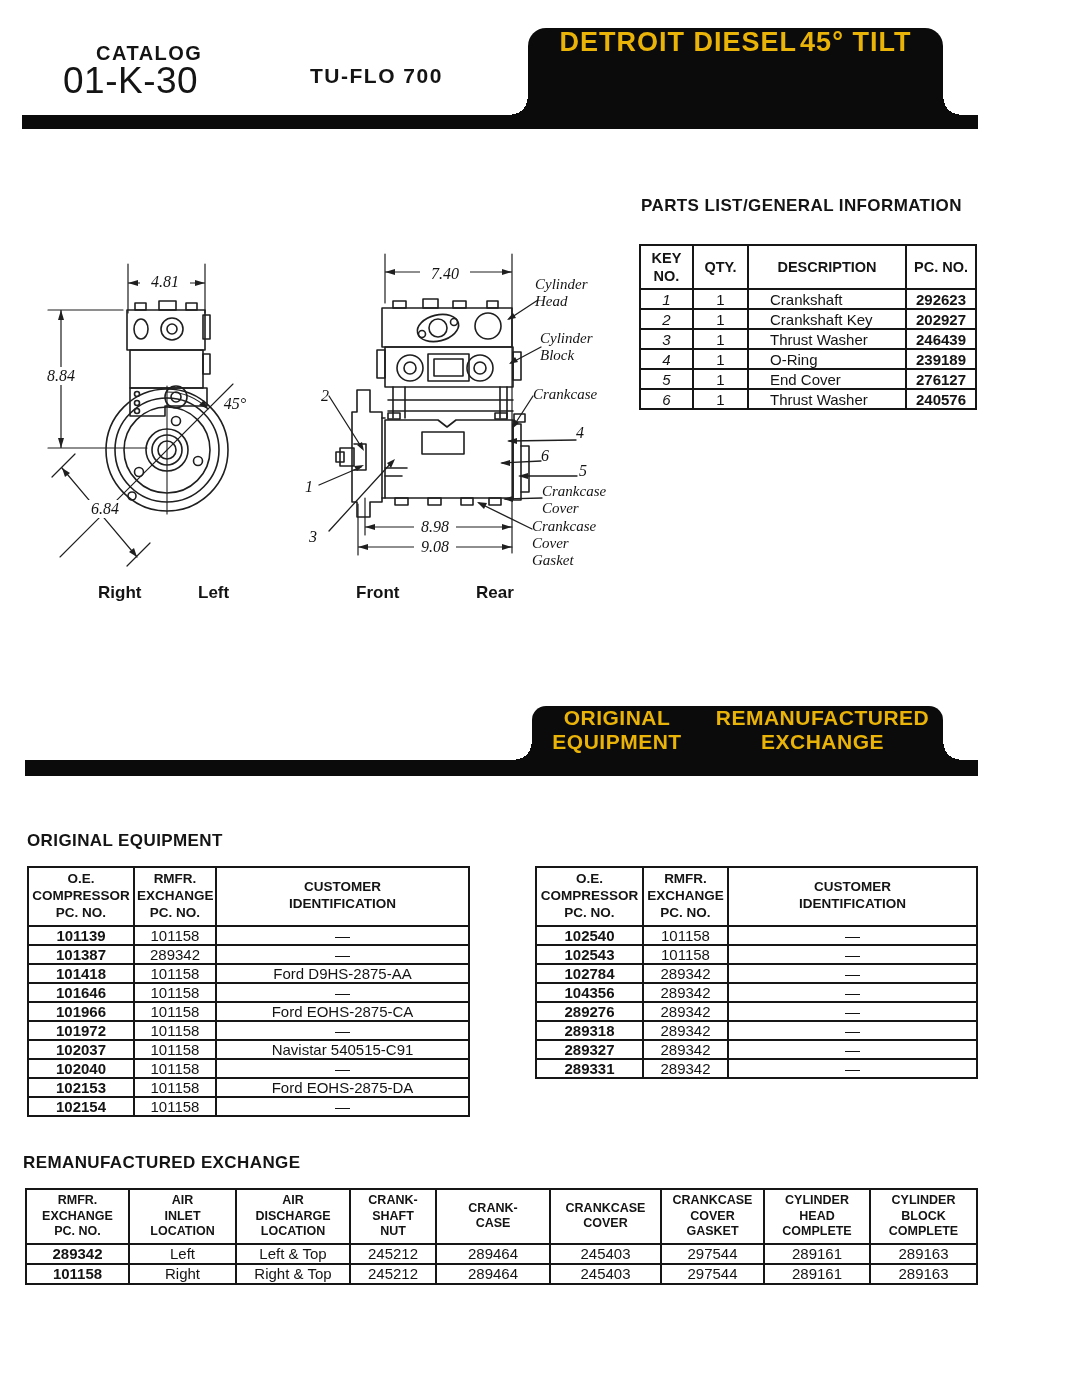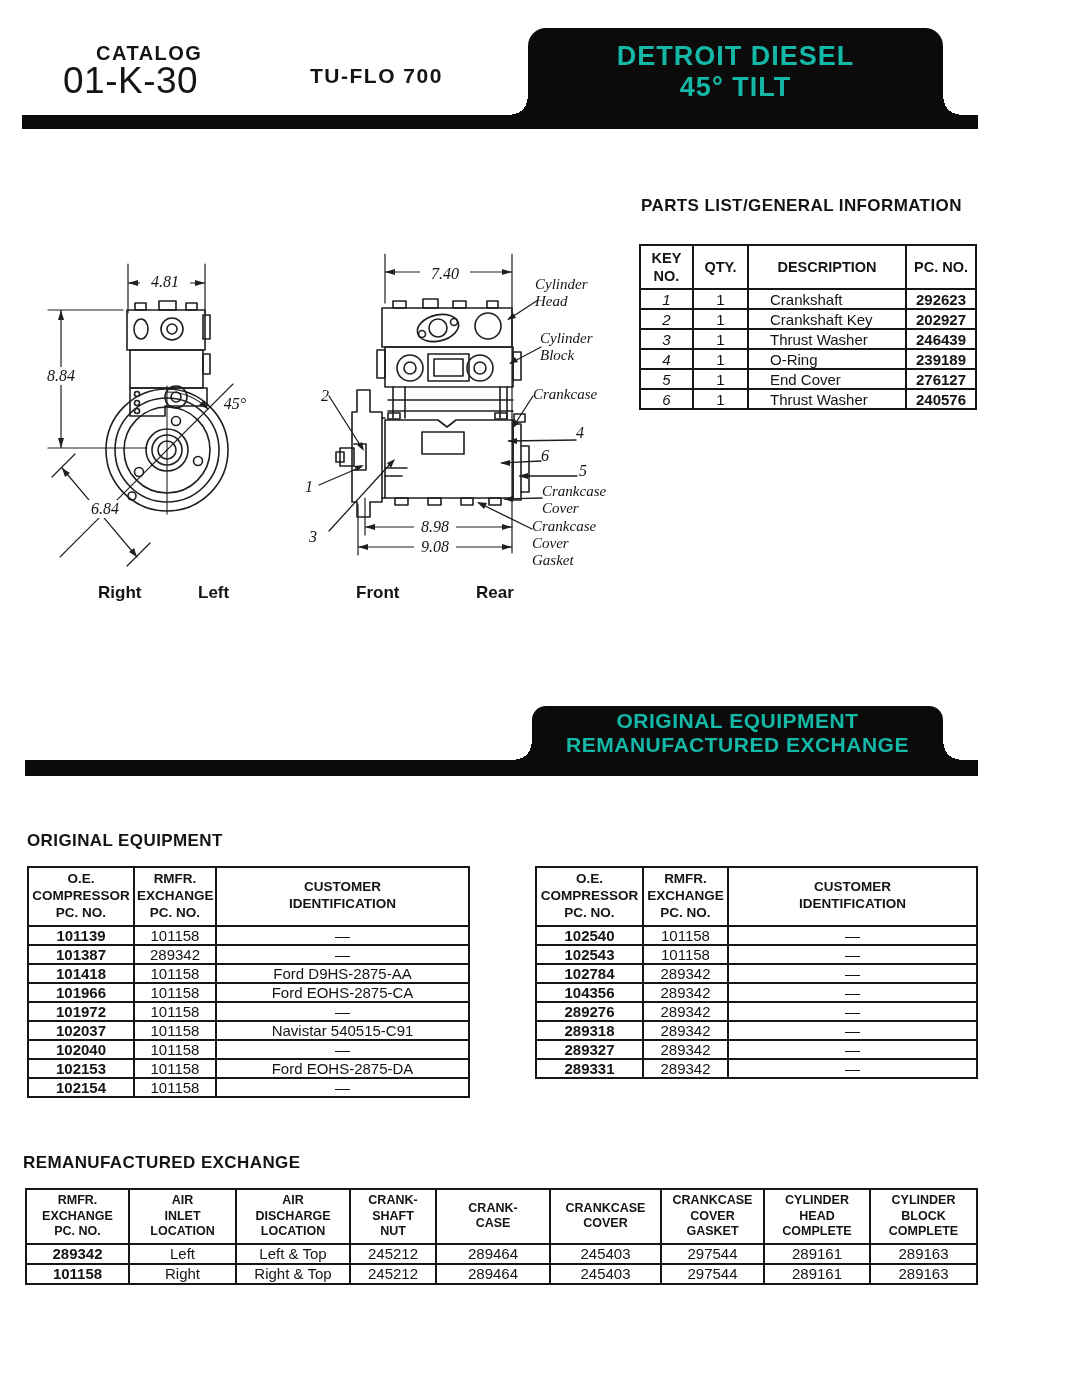--- a/index.html
+++ b/index.html
@@ -8,22 +8,22 @@
     background:#ffffff; color:#141414; overflow:hidden;
     font-family:"Liberation Sans", sans-serif;
   }
   .abs { position:absolute; }
 
   
   .hdr-catalog-label { left:96px; top:42px; font-size:20px; font-weight:700; letter-spacing:1.5px; }
   .hdr-catalog-number { left:63px; top:60px; font-size:37px; font-weight:400; letter-spacing:0.5px; }
   .hdr-model { left:310px; top:64px; font-size:21px; font-weight:700; letter-spacing:1.5px; }
   .black-tab {
-    background:#0b0b0b; color:#14b8a6; text-align:center;
-    display:flex; flex-direction:column; justify-content:center;
+    background:#0b0b0b; color:#eab308; text-align:center;
+    display:flex; flex-direction:row; justify-content:center;
     border-radius:18px 18px 0 0;
   }
   .hdr-tab { left:528px; top:28px; width:415px; height:87px; gap:3px; }
   .hdr-tab .tab-line { font-size:27px; font-weight:700; letter-spacing:1px; line-height:1.05; }
   .fillet-l { position:absolute; left:-16px; bottom:0; width:16px; height:16px;
     background:radial-gradient(circle 16px at 0 0, rgba(0,0,0,0) 0 15px, #0b0b0b 15px); }
   .fillet-r { position:absolute; right:-16px; bottom:0; width:16px; height:16px;
     background:radial-gradient(circle 16px at 100% 0, rgba(0,0,0,0) 0 15px, #0b0b0b 15px); }
   .hdr-bar { left:22px; top:115px; width:956px; height:14px; background:#0b0b0b; }
 
@@ -347,20 +347,25 @@
           <td>101387</td>
           <td>289342</td>
           <td>—</td>
         </tr>
         <tr>
           <td>101418</td>
           <td>101158</td>
           <td>Ford D9HS-2875-AA</td>
         </tr>
         <tr>
+          <td>101646</td>
+          <td>101158</td>
+          <td>—</td>
+        </tr>
+        <tr>
           <td>101966</td>
           <td>101158</td>
           <td>Ford EOHS-2875-CA</td>
         </tr>
         <tr>
           <td>101972</td>
           <td>101158</td>
           <td>—</td>
         </tr>
         <tr>

